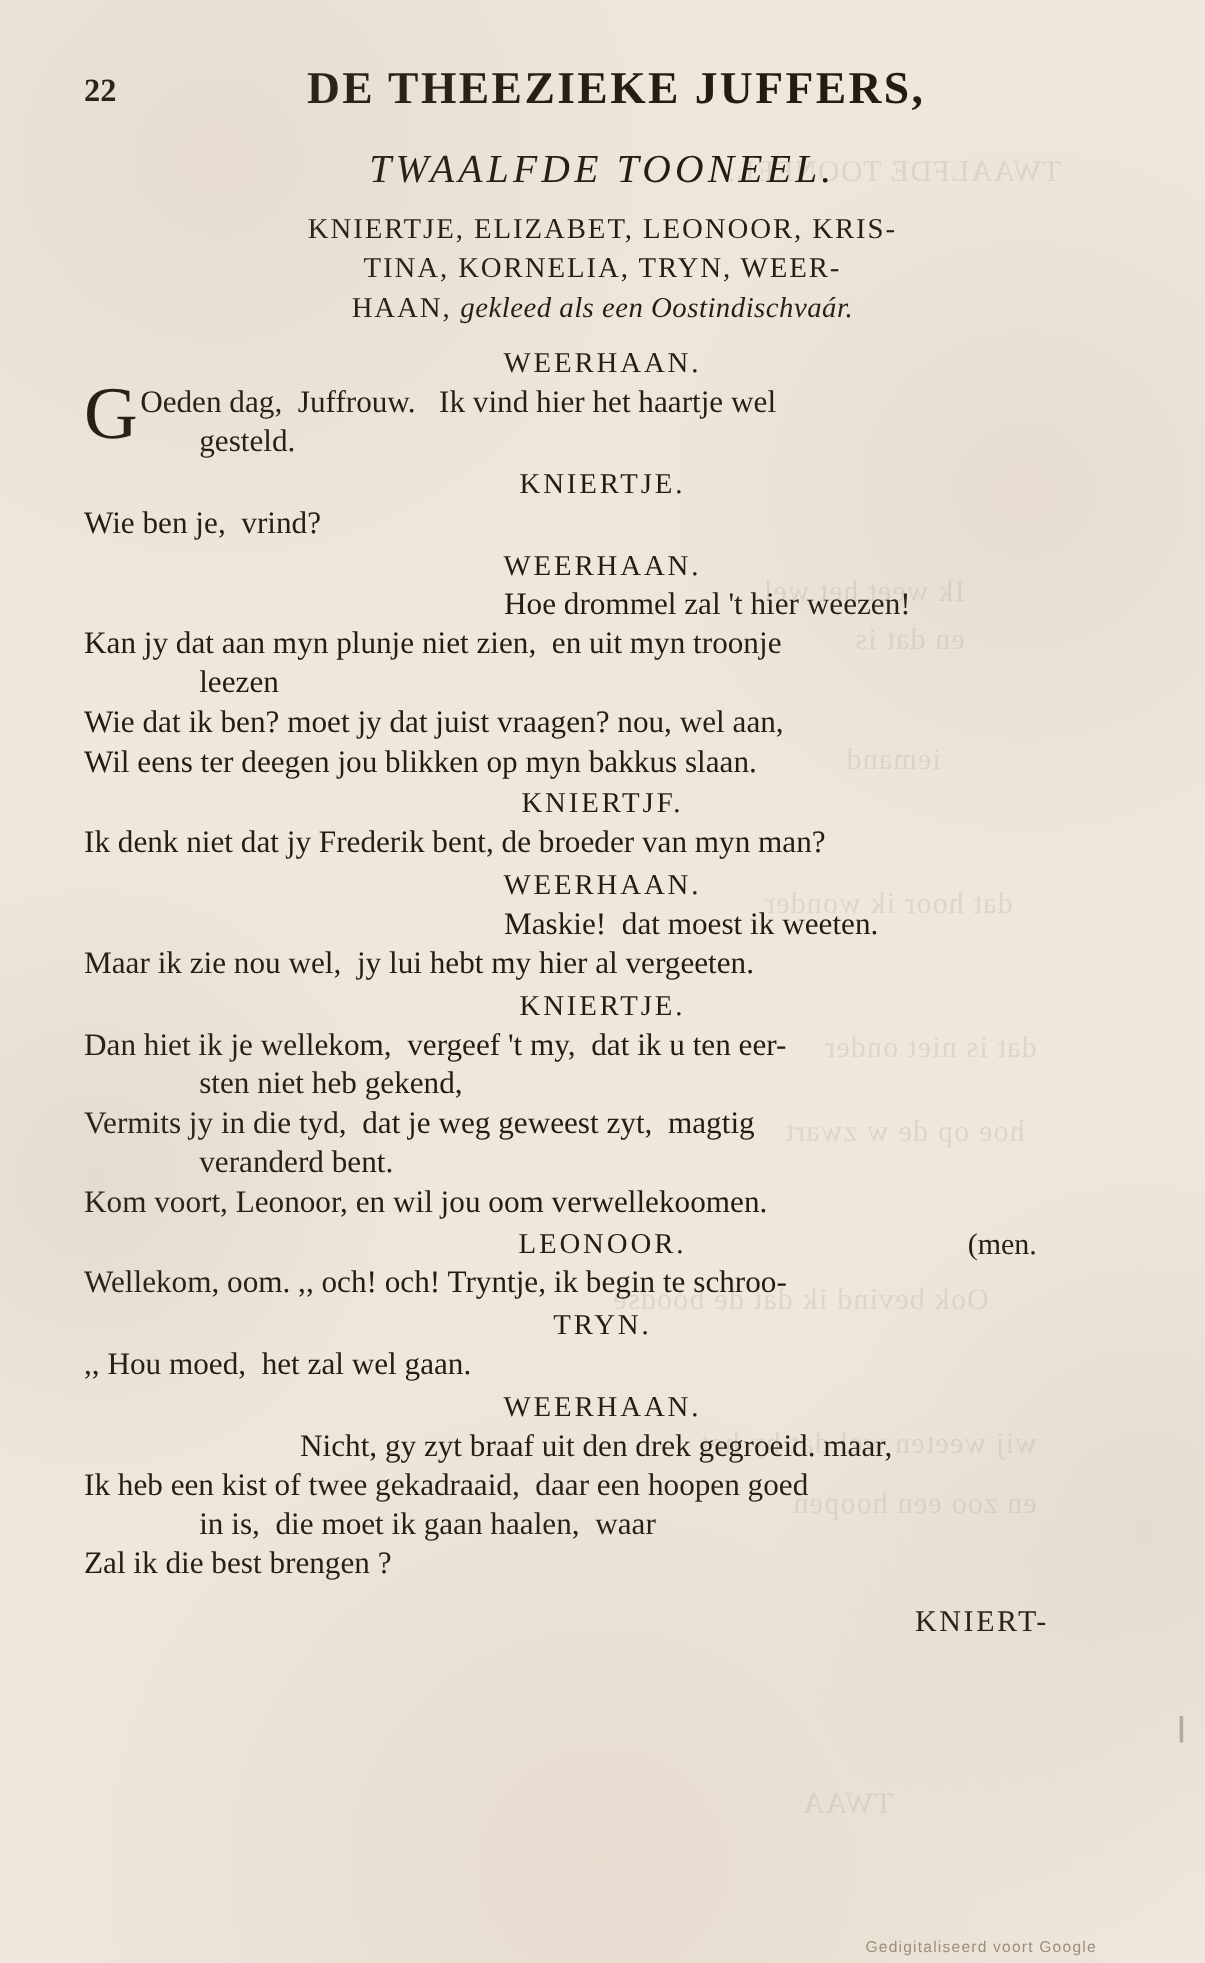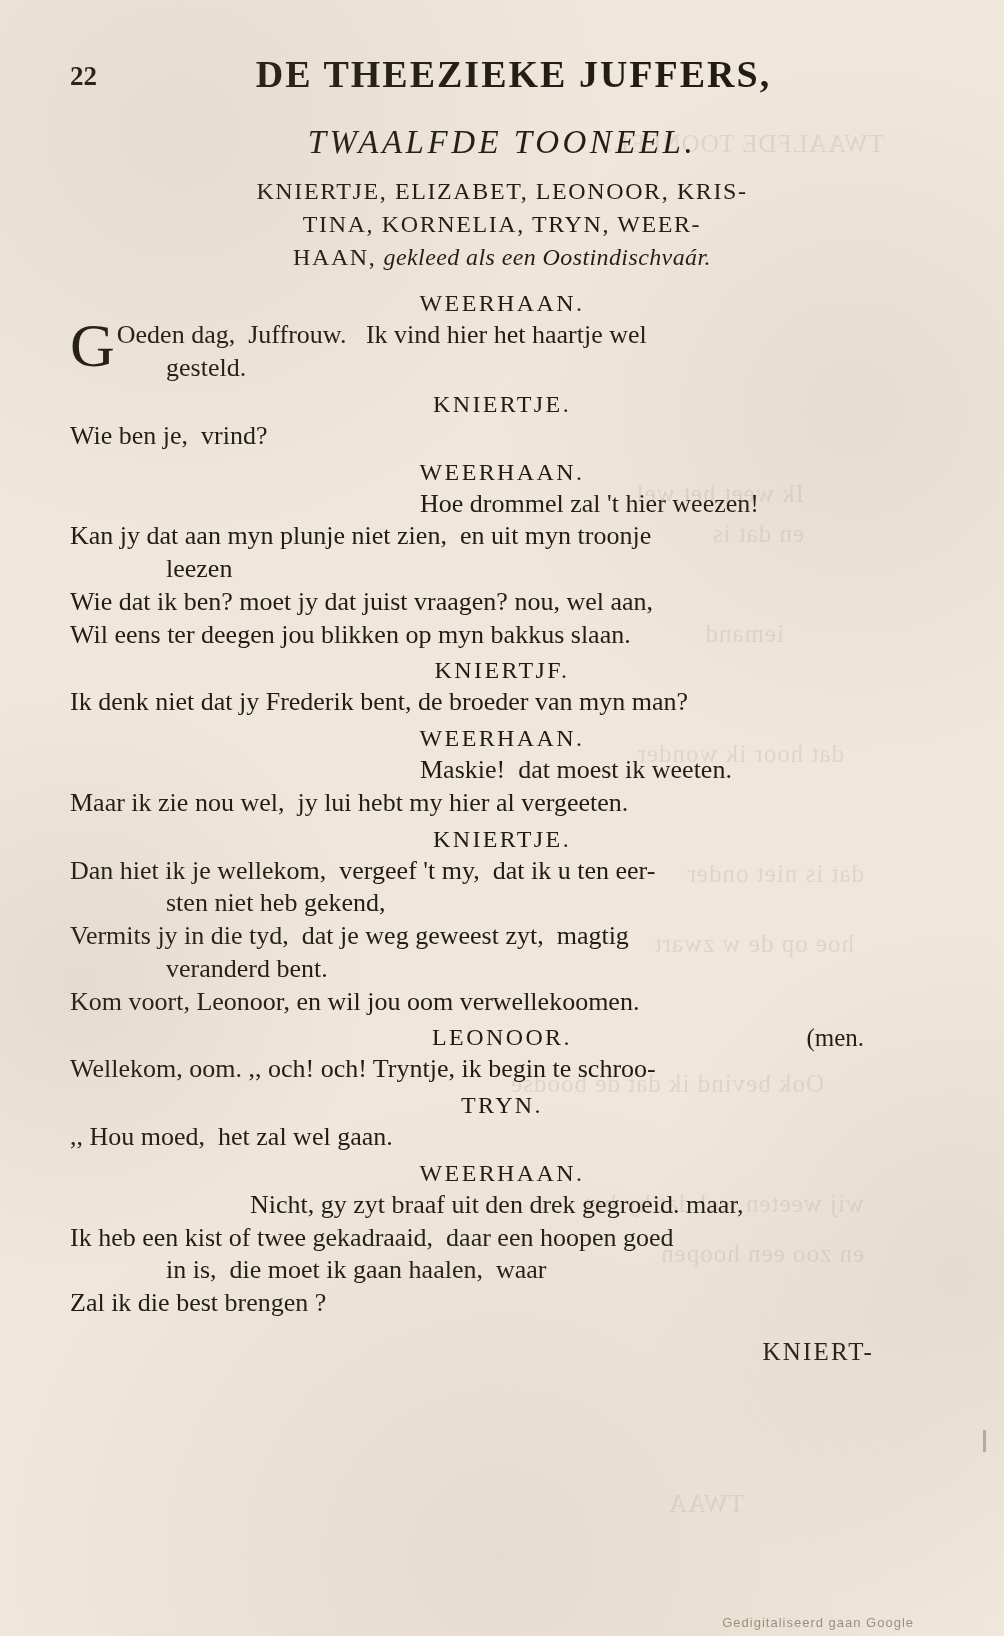--- a/index.html
+++ b/index.html
@@ -241,13 +241,13 @@
   <div class="line mid2">Nicht, gy zyt braaf uit den drek gegroeid. maar,</div>
   <div class="line">Ik heb een kist of twee gekadraaid,  daar een hoopen goed</div>
   <div class="line ind">in is,  die moet ik gaan haalen,  waar</div>
   <div class="line">Zal ik die best brengen ?</div>
 
   <div class="catchword">KNIERT-</div>
 </div>
 
 <div class="paper-stain"></div>
 <div class="edge-mark"></div>
-<div class="footer-credit">Gedigitaliseerd gaan Google</div>
+<div class="footer-credit">Gedigitaliseerd voort Google</div>
 
 </body></html>

